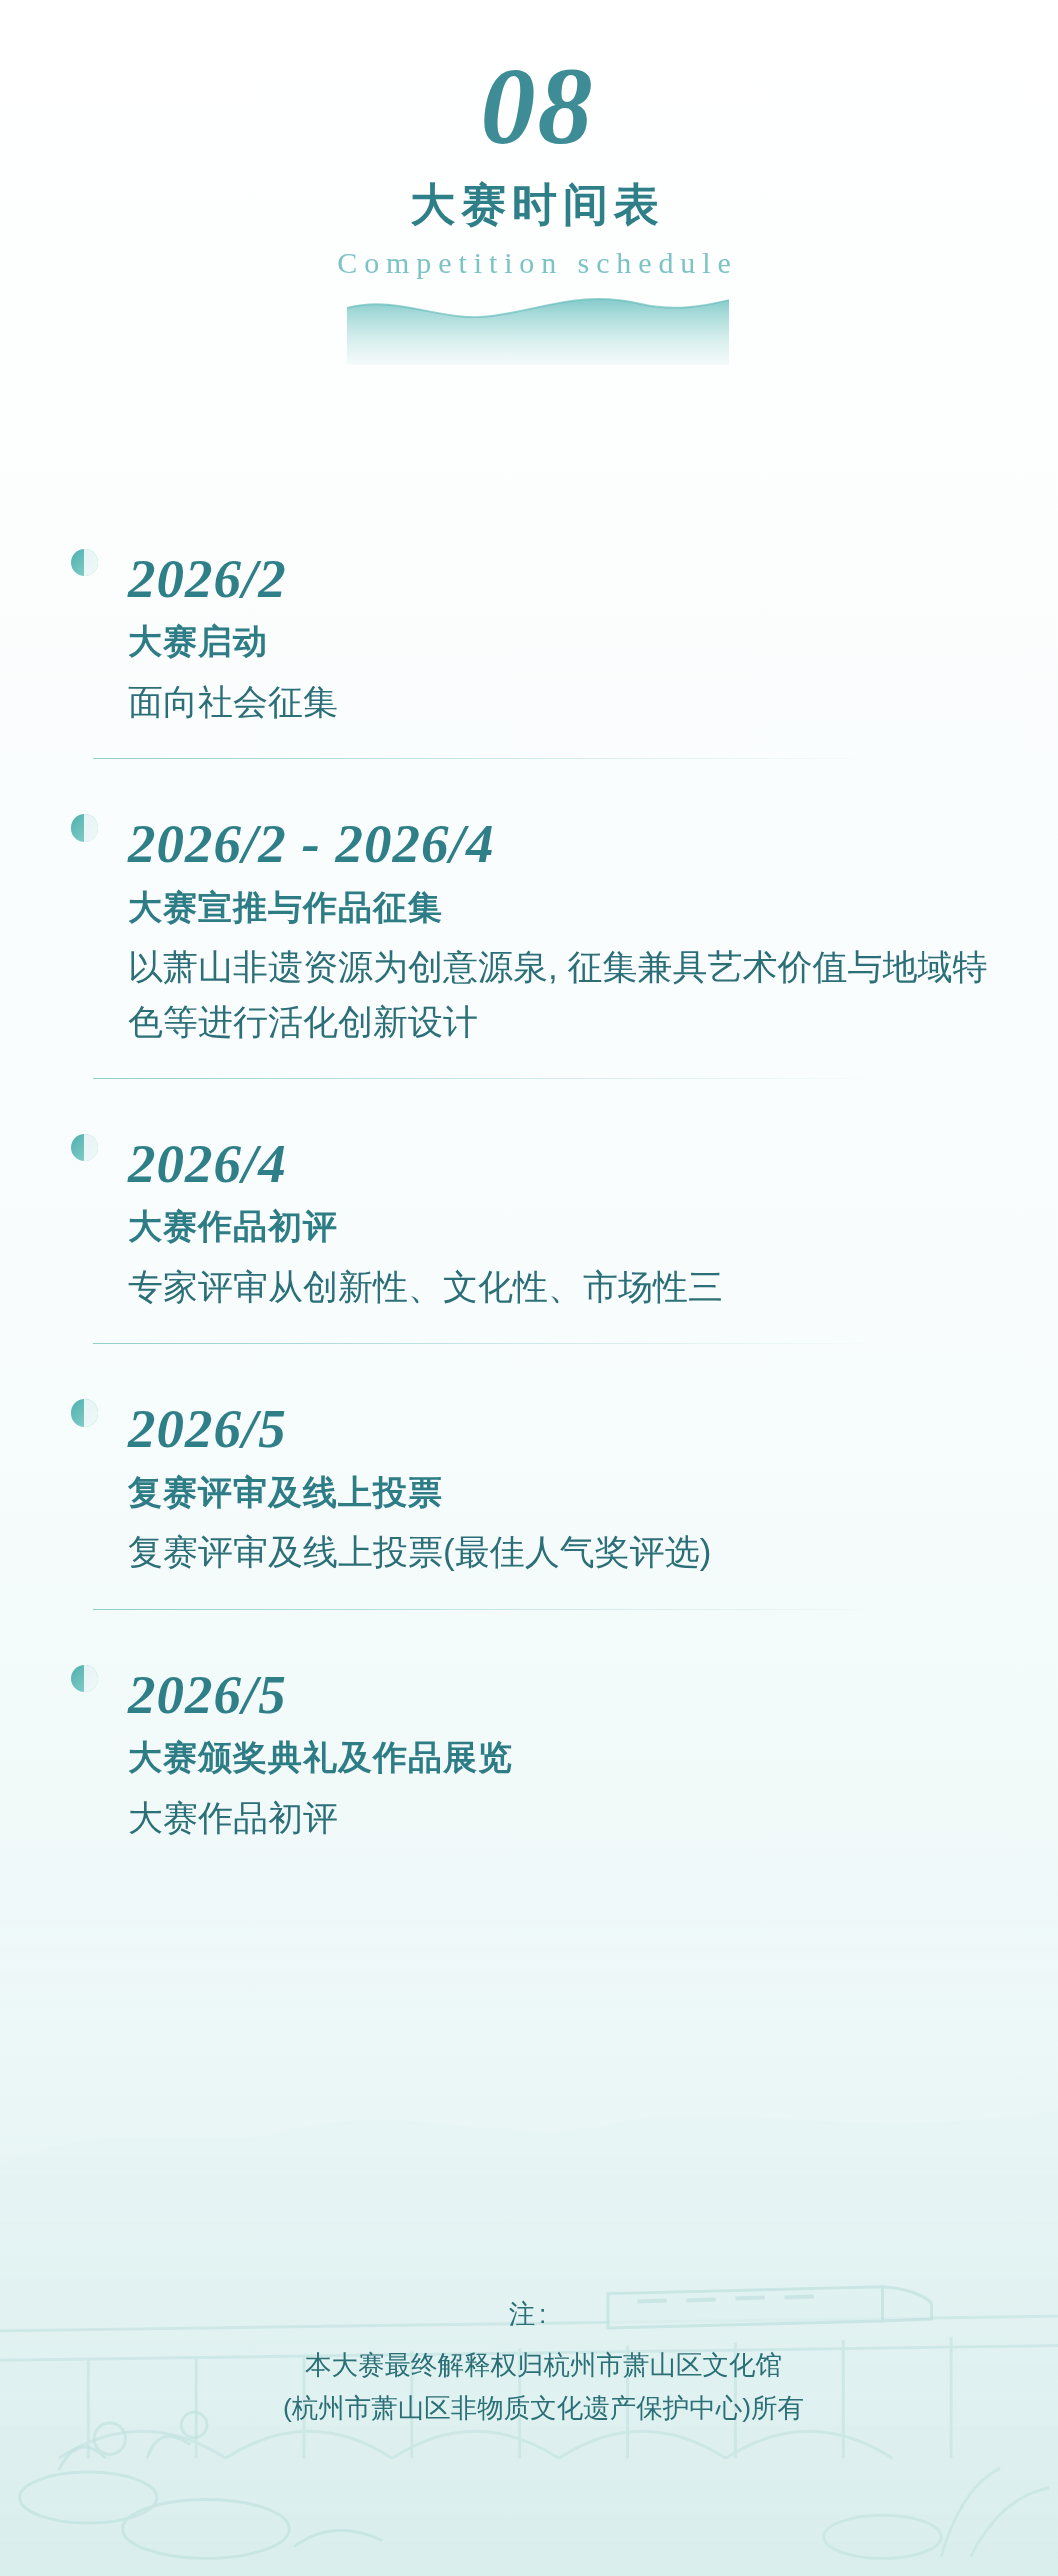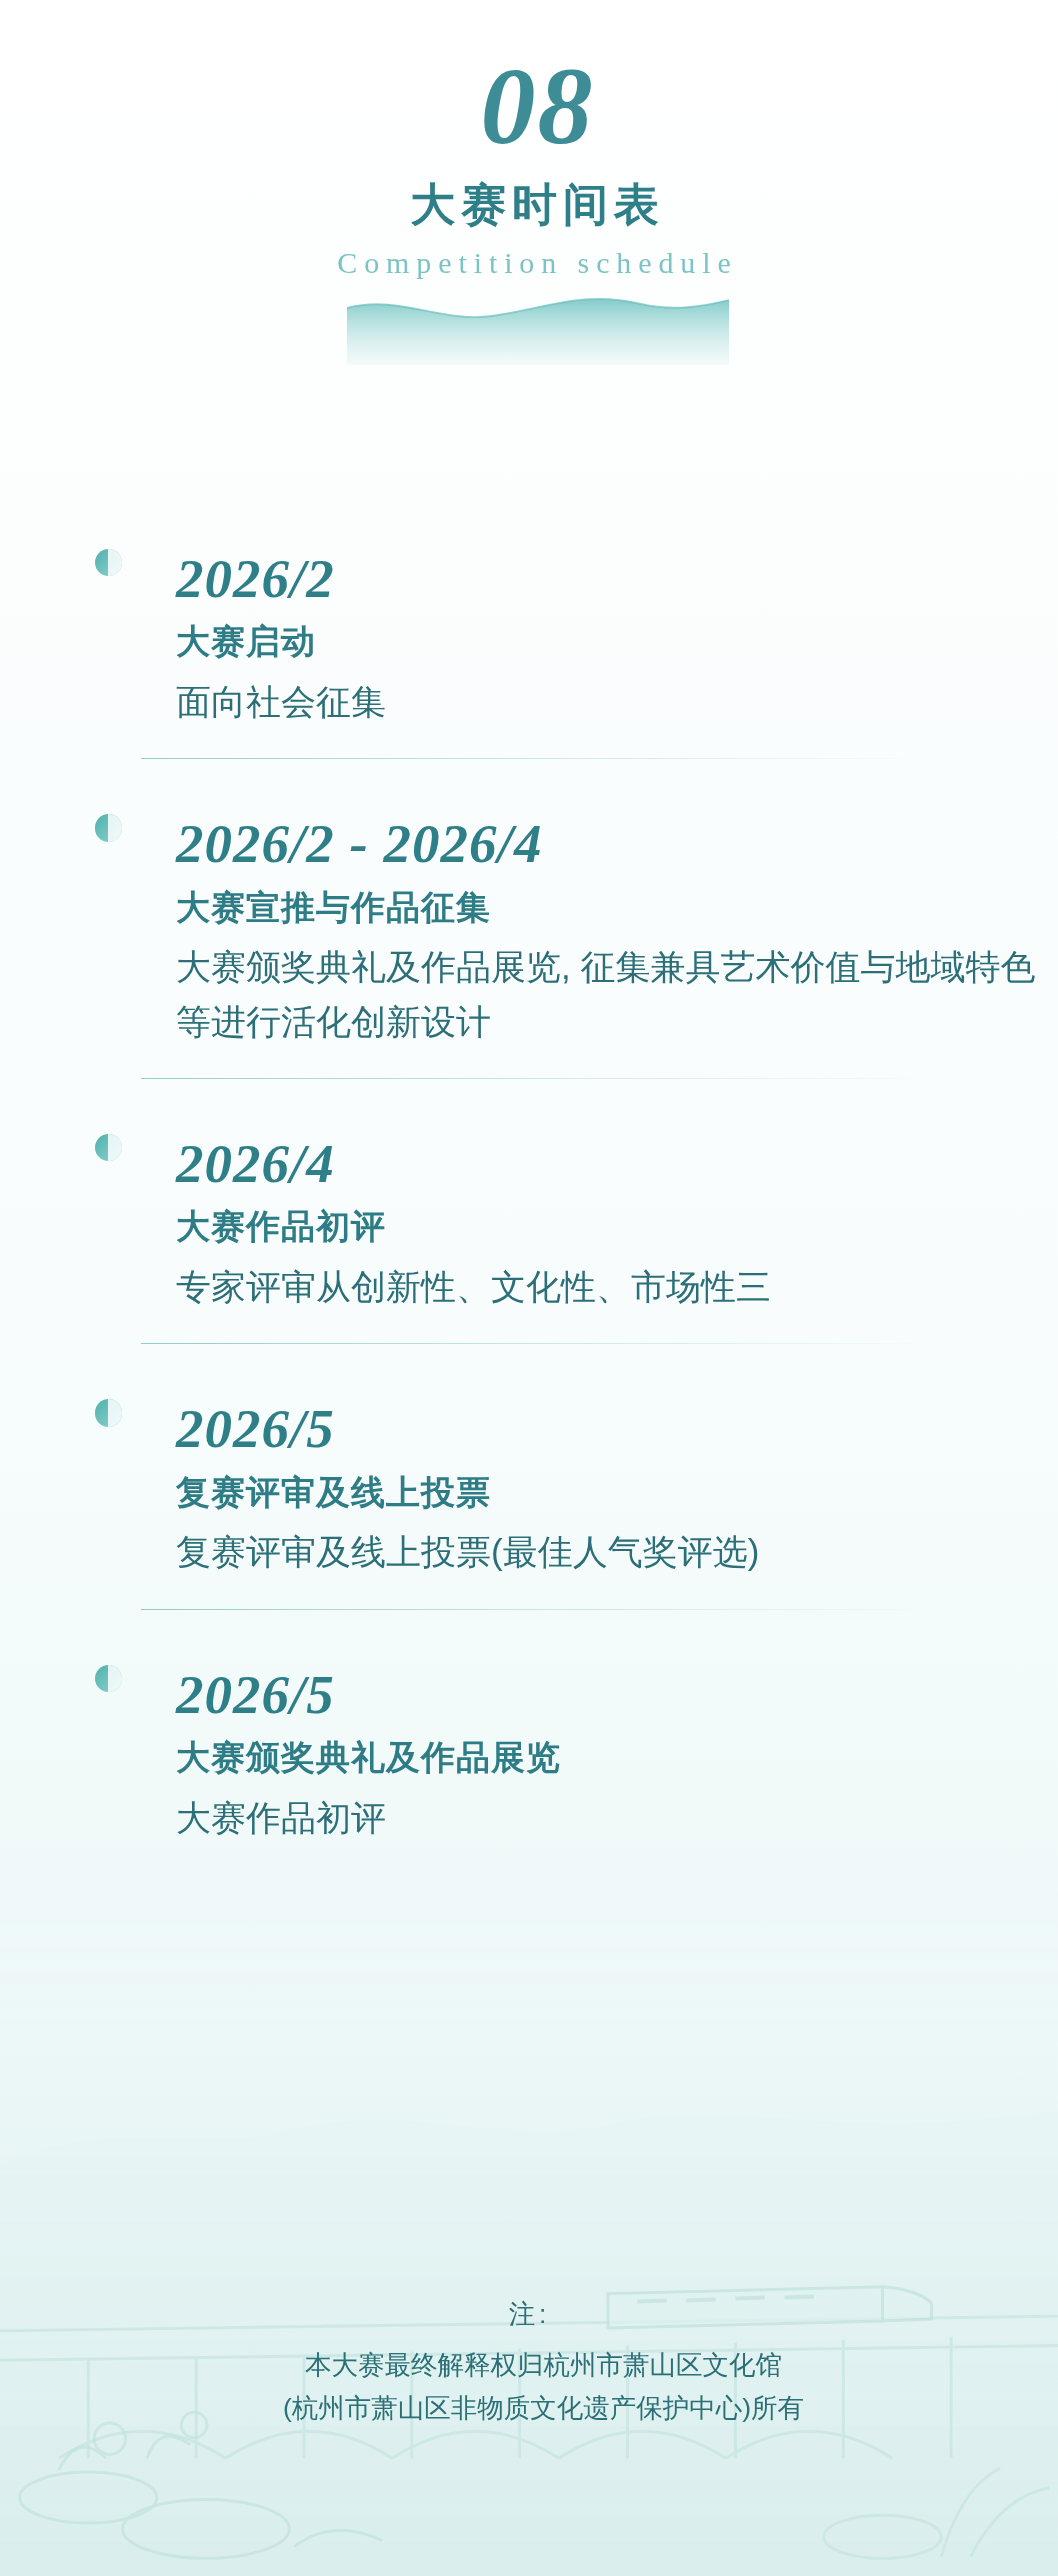--- a/index.html
+++ b/index.html
@@ -75,22 +75,21 @@
 
   
   .timeline {
     position: absolute;
     top: 549px;
     left: 0;
     width: 1059px;
   }
   .tl-item {
     position: relative;
-    padding: 0 0 0 76px;
-    margin-left: 24px;
+    padding: 0 0 0 52px;
   }
   .dot {
     position: absolute;
     left: 71px;
     width: 27.4px;
     height: 27.4px;
     border-radius: 50%;
     background: linear-gradient(135deg, #4fb0ad 0%, #8fd4cf 100%);
   }
   .dot::after {
@@ -238,21 +237,21 @@
       </div>
       <div class="divider"></div>
     </div>
     <div class="tl-gap"></div>
 
     <div class="tl-item">
       <div class="dot"></div>
       <div class="tl-body">
         <div class="tl-date">2026/2 - 2026/4</div>
         <div class="tl-head">大赛宣推与作品征集</div>
-        <div class="tl-desc">大赛颁奖典礼及作品展览, 征集兼具艺术价值与地域特色等进行活化创新设计</div>
+        <div class="tl-desc">以萧山非遗资源为创意源泉, 征集兼具艺术价值与地域特色等进行活化创新设计</div>
       </div>
       <div class="divider"></div>
     </div>
     <div class="tl-gap"></div>
 
     <div class="tl-item">
       <div class="dot"></div>
       <div class="tl-body">
         <div class="tl-date">2026/4</div>
         <div class="tl-head">大赛作品初评</div>

